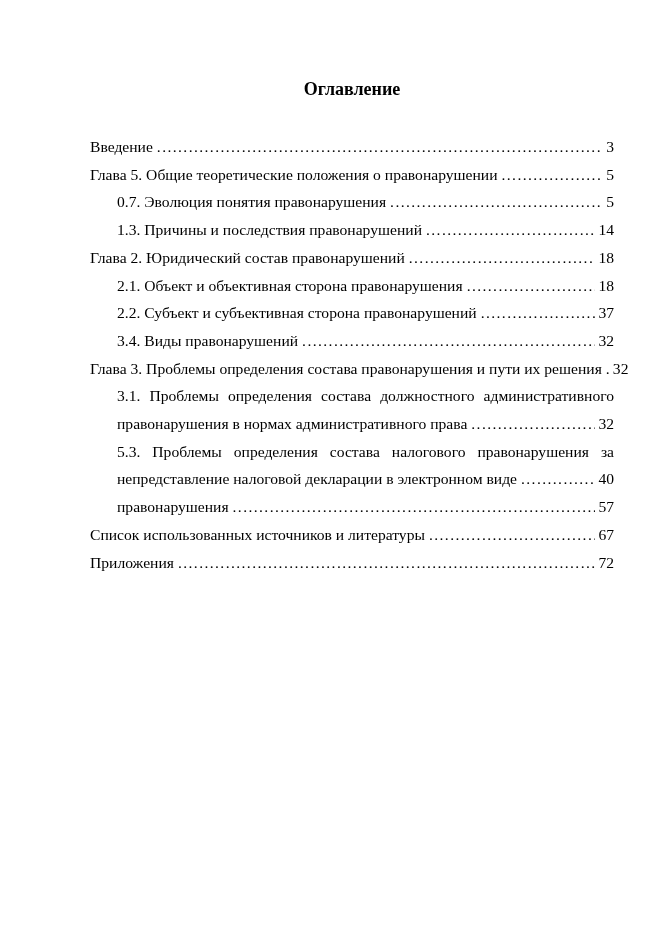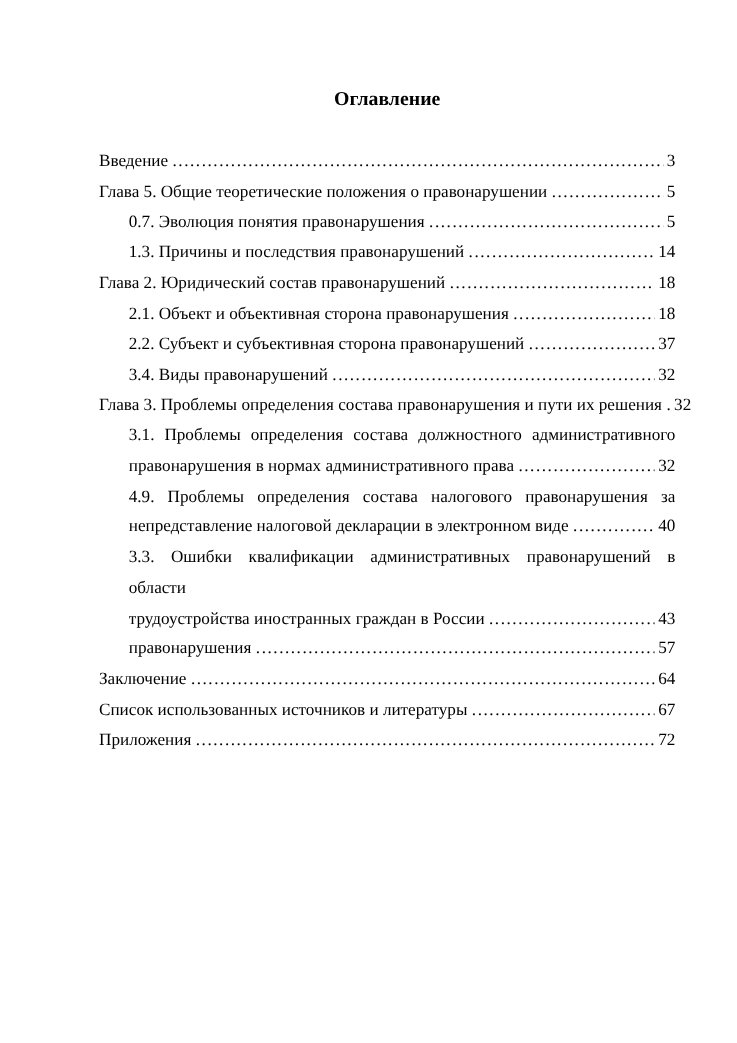--- a/index.html
+++ b/index.html
@@ -138,47 +138,32 @@
       </div>
       <div class="toc-entry indented">
         <div class="just">3.1. Проблемы определения состава должностного административного</div>
         <div class="row">
           <span class="txt">правонарушения в нормах административного права</span>
           <span class="dots" aria-hidden="true"></span>
           <span class="pg">32</span>
         </div>
       </div>
       <div class="toc-entry indented">
-        <div class="just">4.9. Проблемы определения состава налогового правонарушения за</div>
+        <div class="just">5.3. Проблемы определения состава налогового правонарушения за</div>
         <div class="row">
           <span class="txt">непредставление налоговой декларации в электронном виде</span>
           <span class="dots" aria-hidden="true"></span>
           <span class="pg">40</span>
         </div>
       </div>
       <div class="toc-entry indented">
-        <div class="just">3.3. Ошибки квалификации административных правонарушений в области</div>
-        <div class="row">
-          <span class="txt">трудоустройства иностранных граждан в России</span>
-          <span class="dots" aria-hidden="true"></span>
-          <span class="pg">43</span>
-        </div>
-      </div>
-      <div class="toc-entry indented">
         <div class="row">
           <span class="txt">правонарушения</span>
           <span class="dots" aria-hidden="true"></span>
           <span class="pg">57</span>
-        </div>
-      </div>
-      <div class="toc-entry">
-        <div class="row">
-          <span class="txt">Заключение</span>
-          <span class="dots" aria-hidden="true"></span>
-          <span class="pg">64</span>
         </div>
       </div>
       <div class="toc-entry">
         <div class="row">
           <span class="txt">Список использованных источников и литературы</span>
           <span class="dots" aria-hidden="true"></span>
           <span class="pg">67</span>
         </div>
       </div>
       <div class="toc-entry">

